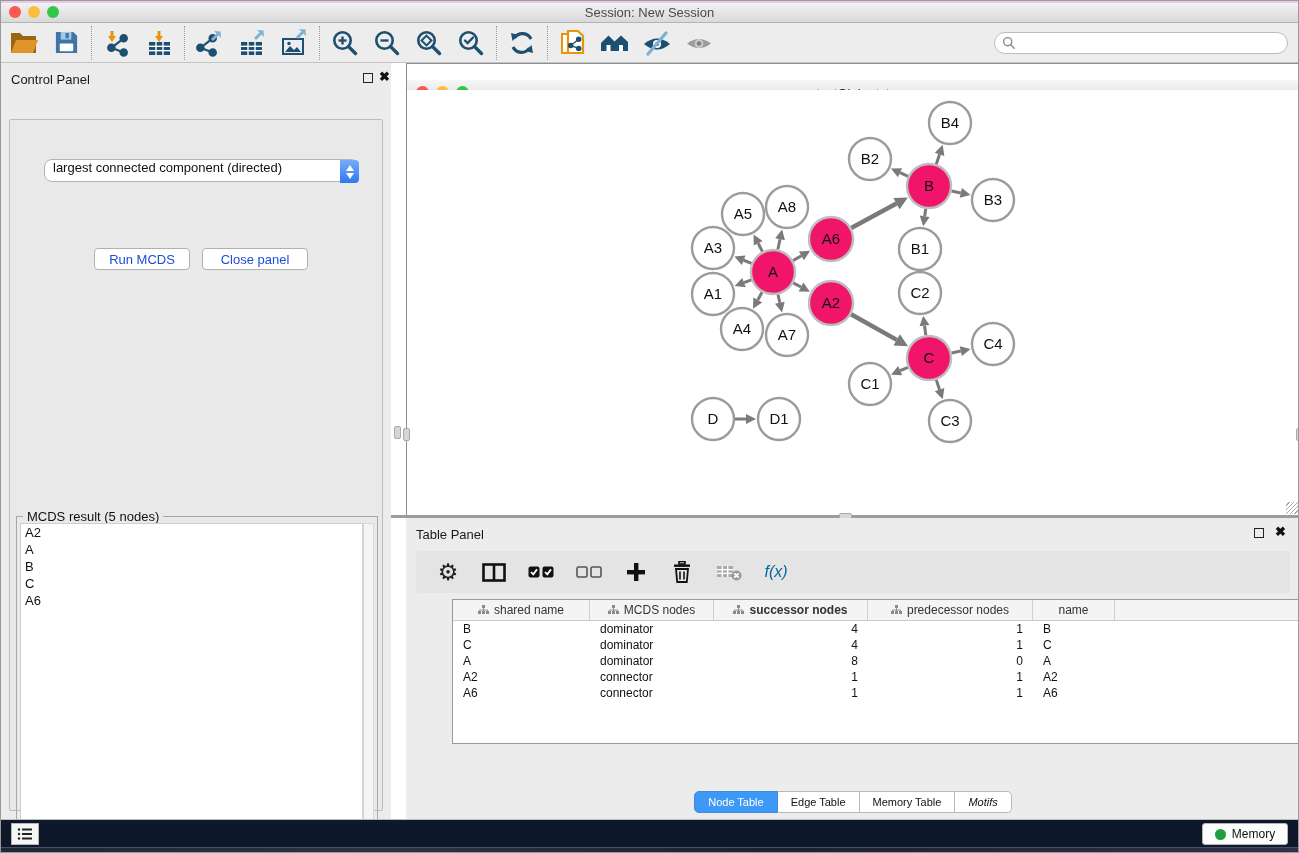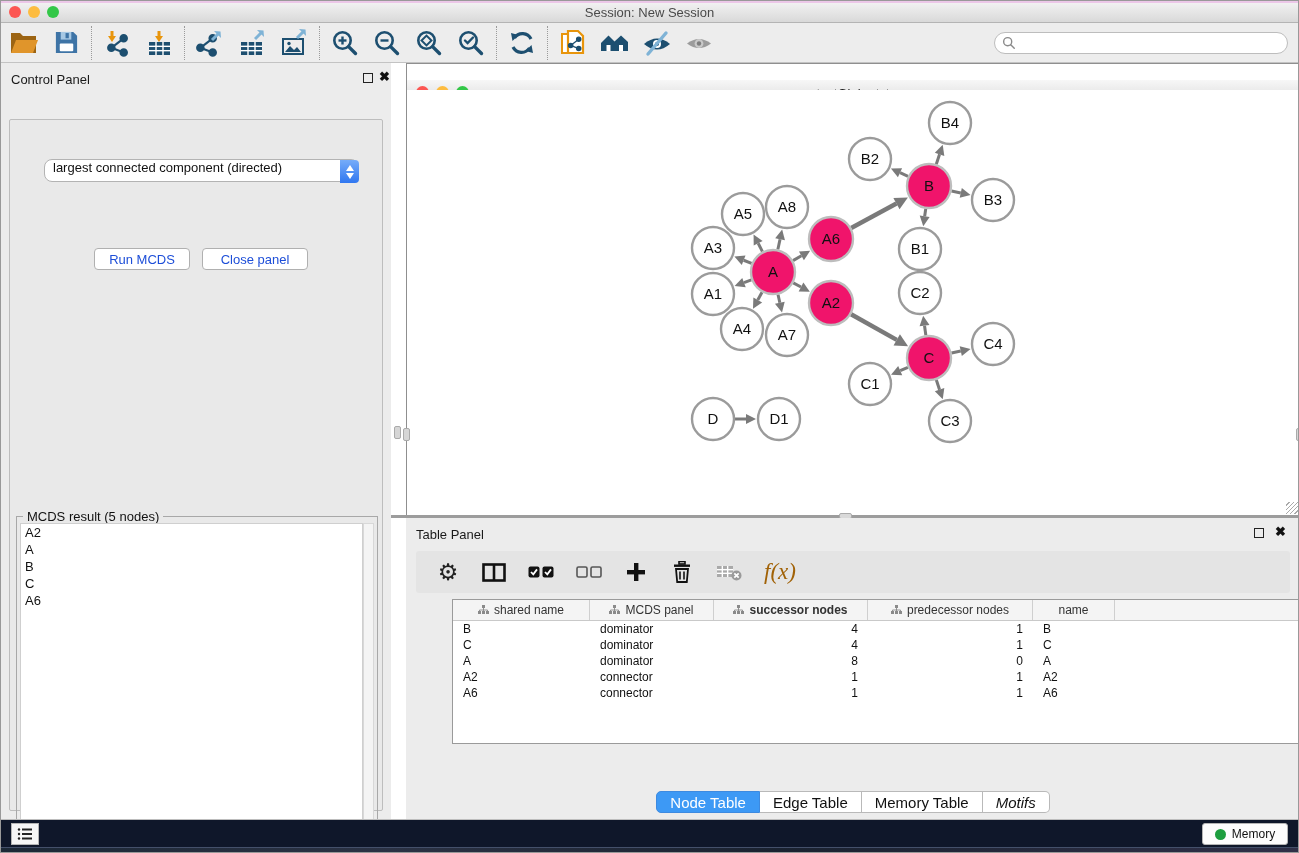--- a/index.html
+++ b/index.html
@@ -73,21 +73,21 @@
   .tp-btn { display:flex; align-items:center; justify-content:center; min-width:24px; height:28px; }
   .data-table { position:absolute; left:0; top:81px; width:877px; height:145px; background:#fff; border:1px solid #9a9a9a; overflow:hidden;margin-left:46px; }
   .thead { display:flex; height:21px; border-bottom:1px solid #c9c9c9; background:#f4f4f4; }
   .th { display:flex; align-items:center; justify-content:center; gap:5px; font-size:12px; color:#333;
     border-right:1px solid #cfcfcf; height:100%; }
   .tbody .tr { display:flex; height:16px; align-items:center; }
   .td { font-size:12px; color:#111; padding:0 10px; overflow:hidden; white-space:nowrap; }
   .td.right { text-align:right; }
   .bottom-tabs { position:absolute; left:0; right:0; bottom:6px; display:flex; justify-content:center; }
   .btab { height:22px; padding:0 13px; background:#fff; border:1px solid #b9b9b9; border-left:none;
-    font-size:15px; color:#111; display:flex; align-items:center; }
+    font-size:11px; color:#111; display:flex; align-items:center; }
   .btab:first-child { border-left:1px solid #b9b9b9; border-radius:5px 0 0 5px; }
   .btab:last-child { border-radius:0 5px 5px 0;font-style:italic; }
   .btab.sel { background:#3d99f5; color:#fff; border-color:#3d8ae0; }
 
   
   .statusbar { position:absolute; left:0; top:818px; width:100%; height:28px; background:#0f172a; border-top:1px solid #bdbdbd; }
   .list-btn { position:absolute; left:10px; top:3px; width:28px; height:22px; background:#f6f6f6;
     border:1px solid #b5b5b5; display:flex; align-items:center; justify-content:center; }
   .memory-btn { position:absolute; right:10px; top:3px; width:86px; height:22px; background:#fdfdfd;
     border:1px solid #b5b5b5; border-radius:3px; display:flex; align-items:center; justify-content:center; gap:6px;
@@ -471,21 +471,21 @@
             <rect x="1" y="3" width="16" height="11" fill="#a9a9a9"></rect>
   <line x1="1" y1="6.666666666666666" x2="17" y2="6.666666666666666" stroke="#fff" stroke-width="1.4"></line>
   <line x1="1" y1="10.333333333333332" x2="17" y2="10.333333333333332" stroke="#fff" stroke-width="1.4"></line>
   <line x1="6.333333333333333" y1="3" x2="6.333333333333333" y2="14" stroke="#fff" stroke-width="1.4"></line>
   <line x1="11.666666666666666" y1="3" x2="11.666666666666666" y2="14" stroke="#fff" stroke-width="1.4"></line>
             <circle cx="20.5" cy="12.5" r="5" fill="#9a9a9a"></circle>
             <path d="M18.3 10.3 l4.4 4.4 M22.7 10.3 l-4.4 4.4" stroke="#fff" stroke-width="1.7"></path>
           </svg>
         </div>
         <div class="tp-btn">
-          <span style="font-family:Liberation Serif, serif;font-style:italic;color:#a16207;font-size:23px;">f(x)</span>
+          <span style="font-family:Liberation Sans, sans-serif;font-style:italic;color:#0369a1;font-size:16px;">f(x)</span>
         </div>
       </div>
     <div class="data-table">
       <div class="thead" id="thead">
           <div class="th" style="width: 137px;">
             <span style="display:flex;">
               <svg width="11" height="10" viewBox="0 0 11 10">
                 <rect x="4" y="0" width="3" height="3" fill="#8a8a8a"></rect>
                 <rect x="0" y="6" width="3" height="3" fill="#8a8a8a"></rect>
                 <rect x="4" y="6" width="3" height="3" fill="#8a8a8a"></rect>
@@ -498,21 +498,21 @@
           <div class="th" style="width: 124px;">
             <span style="display:flex;">
               <svg width="11" height="10" viewBox="0 0 11 10">
                 <rect x="4" y="0" width="3" height="3" fill="#8a8a8a"></rect>
                 <rect x="0" y="6" width="3" height="3" fill="#8a8a8a"></rect>
                 <rect x="4" y="6" width="3" height="3" fill="#8a8a8a"></rect>
                 <rect x="8" y="6" width="3" height="3" fill="#8a8a8a"></rect>
                 <path d="M5.5 3 v2 M1.5 6 v-1 h8 v1 M5.5 4 v2" stroke="#8a8a8a" fill="none" stroke-width="0.9"></path>
               </svg>
             </span>
-            <span>MCDS panel</span>
+            <span>MCDS nodes</span>
           </div>
           <div class="th" style="width: 154px; font-weight: bold;">
             <span style="display:flex;">
               <svg width="11" height="10" viewBox="0 0 11 10">
                 <rect x="4" y="0" width="3" height="3" fill="#8a8a8a"></rect>
                 <rect x="0" y="6" width="3" height="3" fill="#8a8a8a"></rect>
                 <rect x="4" y="6" width="3" height="3" fill="#8a8a8a"></rect>
                 <rect x="8" y="6" width="3" height="3" fill="#8a8a8a"></rect>
                 <path d="M5.5 3 v2 M1.5 6 v-1 h8 v1 M5.5 4 v2" stroke="#8a8a8a" fill="none" stroke-width="0.9"></path>
               </svg>

